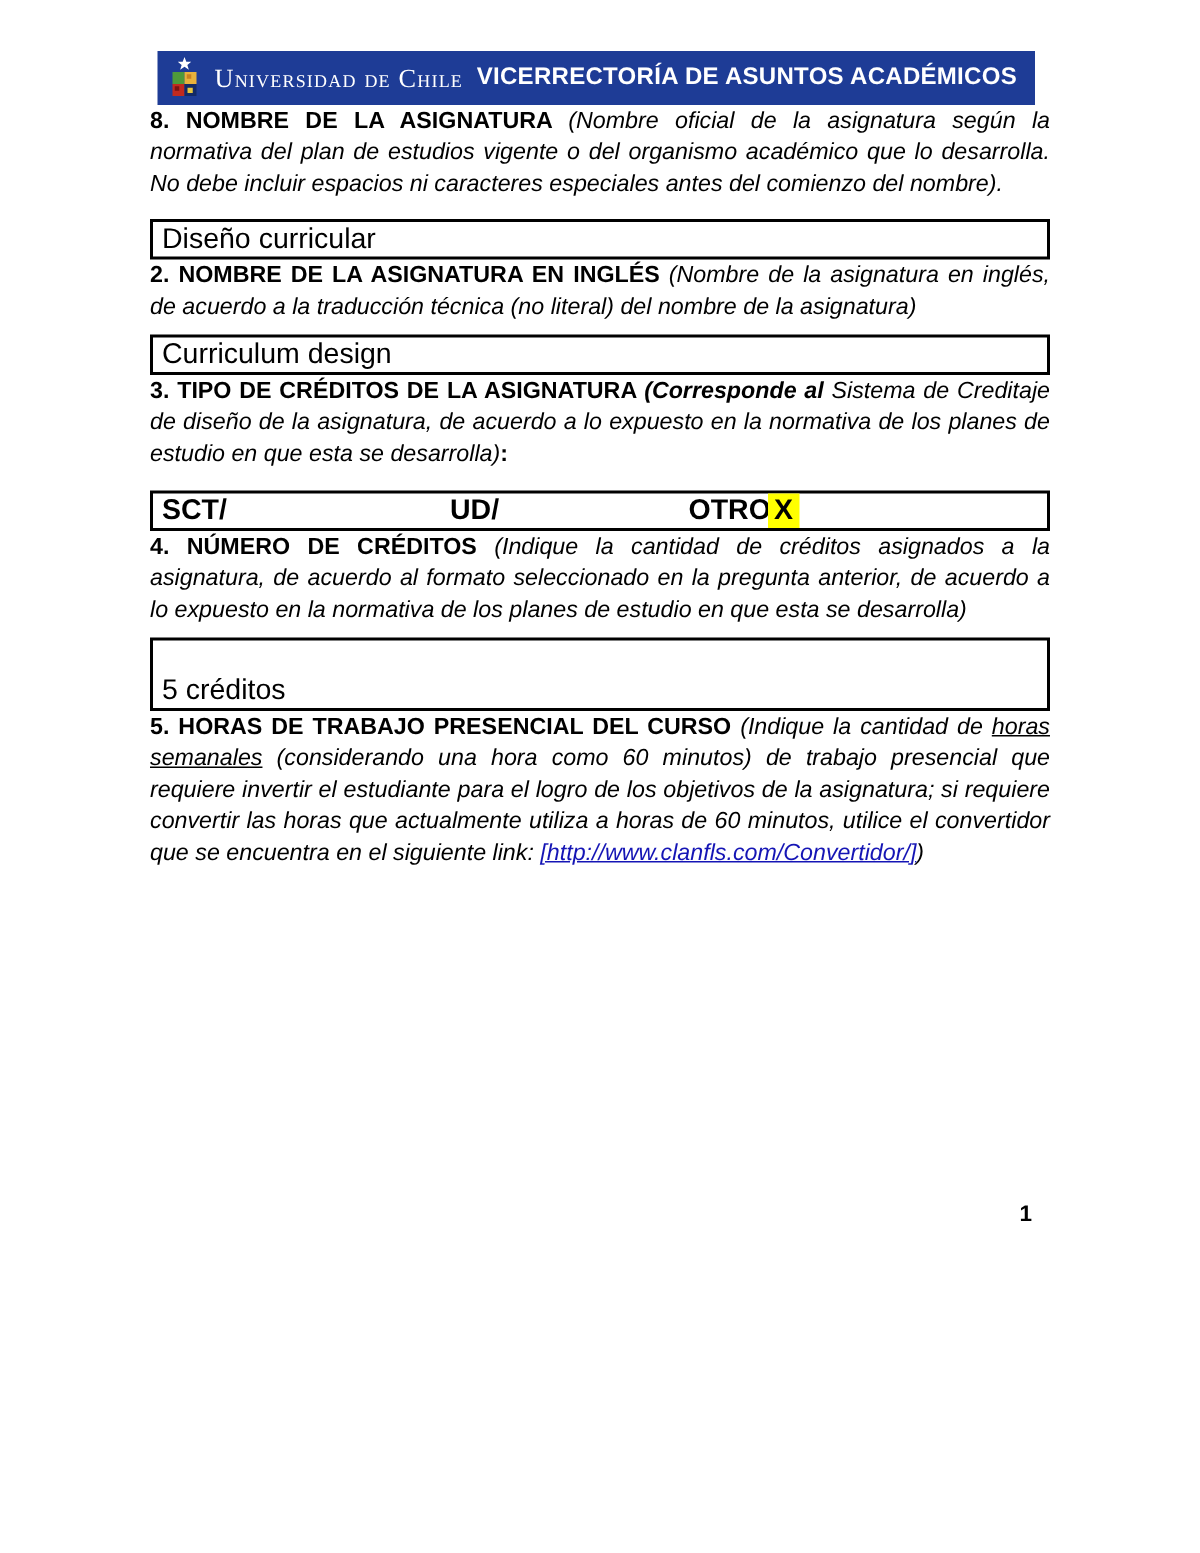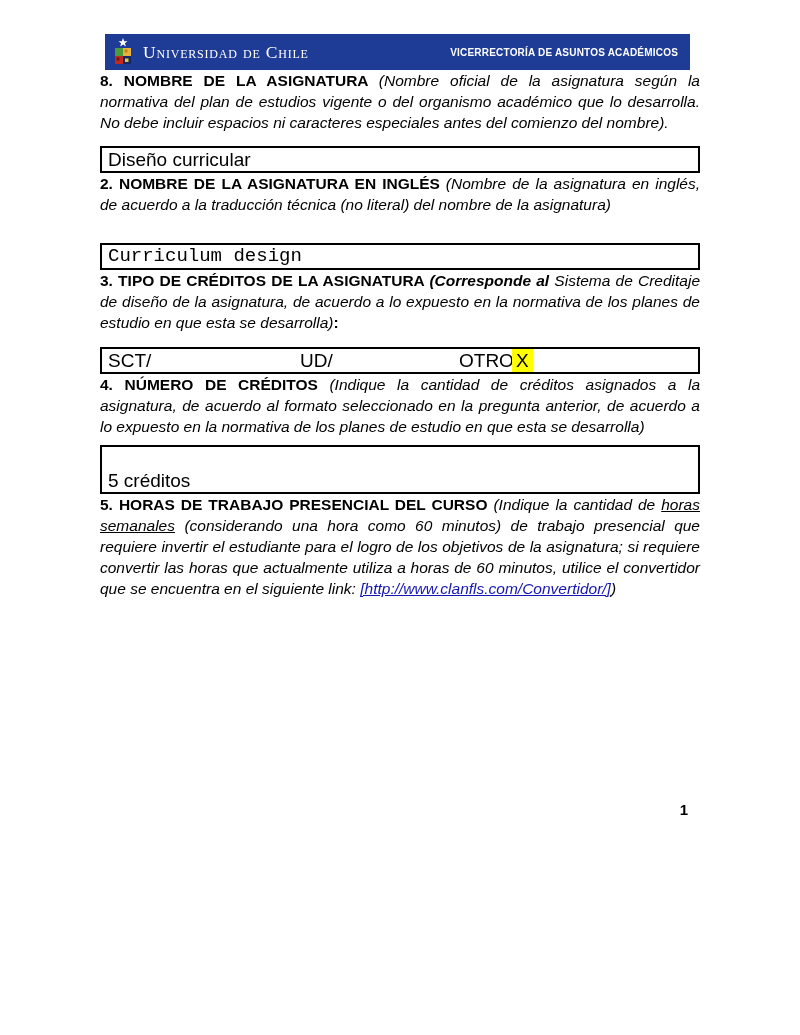--- a/index.html
+++ b/index.html
@@ -28,21 +28,21 @@
   .uni-name {
     color: #ffffff;
     font-family: "Liberation Serif", serif;
     font-variant: small-caps;
     font-size: 17.5px;
     letter-spacing: 0.8px;
     white-space: nowrap;
   }
   .dept-name {
     color: #ffffff;
-    font-size: 10px;
+    font-size: 16px;
     font-weight: bold;
     letter-spacing: 0.2px;
     padding-right: 12px;
     white-space: nowrap;
   }
   
   .doc-title {
     margin-top: 26px;
     text-align: center;
     font-weight: bold;
@@ -75,36 +75,36 @@
     padding-left: 6px;
     box-sizing: content-box;
   }
   .box-tall {
     height: 45px;
     display: flex;
     align-items: flex-end;
   }
   .credit-box {
     position: relative;
-    font-weight: normal;
+    font-weight: bold;
     height: 23px;
     padding-left: 17px;
   }
   .credit-box span { position: absolute; top: 0; }
   .credit-sct   { left: 6px; }
   .credit-ud    { left: 198px; }
   .credit-otros { left: 357px; }
   .credit-x {
     left: 410px;
     background: var(--highlight-yellow, #ffff00);
     padding: 0 4px;
   }
   
   .q1 { margin-top: 17px; }  .b1 { margin-top: 13px; }
-  .q2 { margin-top: 18px; }  .b2 { margin-top: 28px; font-family: Liberation Mono, monospace; }
+  .q2 { margin-top: 18px; }  .b2 { margin-top: 8px; }
   .q3 { margin-top: 15px; }  .b3 { margin-top: 14px; }
   .q4 { margin-top: 20px; }  .b4 { margin-top: 8px;  }
   .q5 { margin-top: 12px; }  .b5 { margin-top: 13px; }
   
   .page-number {
     position: absolute;
     right: 112px;
     bottom: 48px;
     font-size: 15px;
     font-weight: bold;

